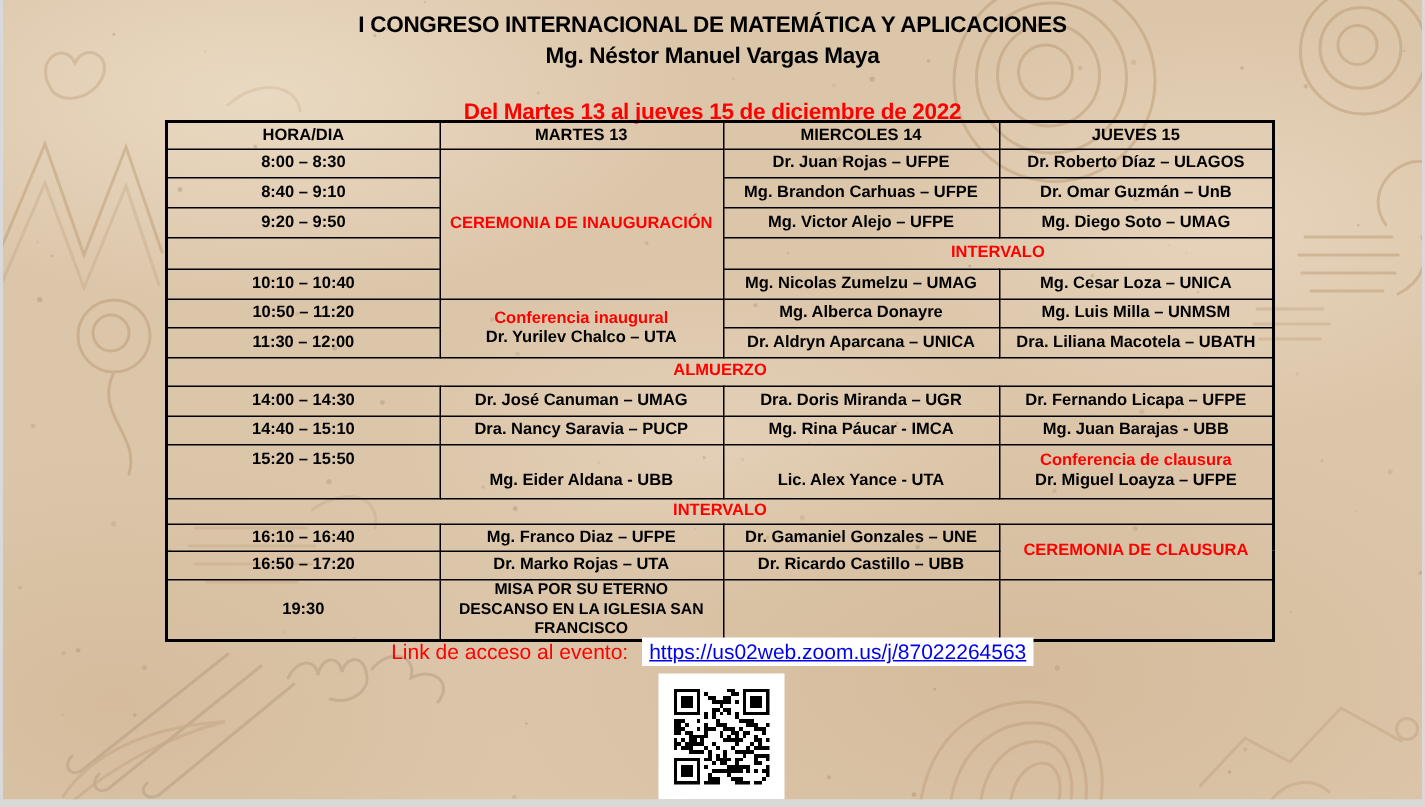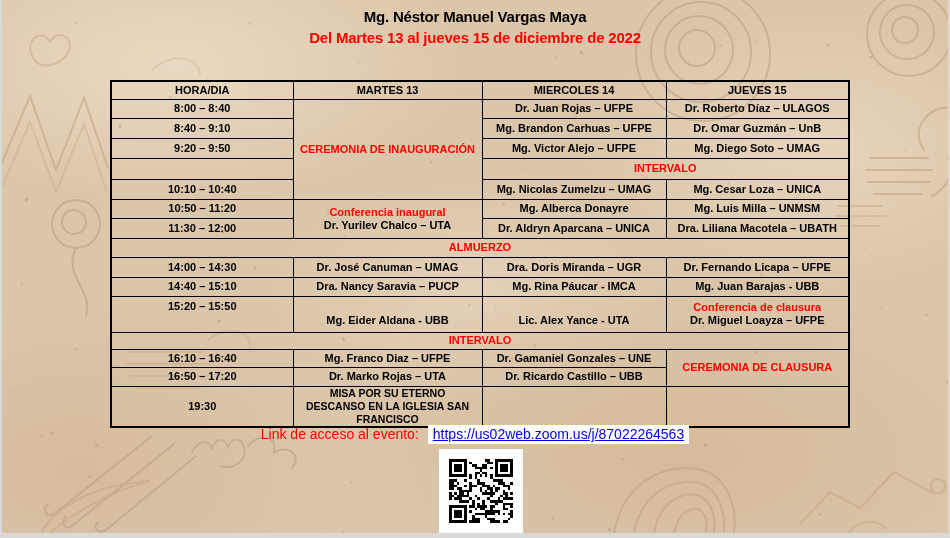--- a/index.html
+++ b/index.html
@@ -15,21 +15,21 @@
       radial-gradient(ellipse 520px 260px at 72% 85%, rgba(187,148,104,0.22), transparent 70%),
       radial-gradient(ellipse 380px 240px at 8% 88%, rgba(187,148,104,0.20), transparent 72%),
       radial-gradient(ellipse 300px 160px at 50% 55%, rgba(255,244,228,0.22), transparent 70%);
     overflow:hidden;
   }
   .bg-art { position:absolute; left:0; top:0; width:100%; height:100%; }
 
   .titles { position:absolute; left:0; right:0; top:6px; text-align:center; font-weight:bold; letter-spacing:-0.2px; }
   .t1 { font-size:15px; color:#000; line-height:21px; }
   .t2 { font-size:15px; color:#000; line-height:21px; }
-  .t3 { font-size:15px; color:#f00; line-height:22px; }
+  .t3 { font-size:15px; color:#f00; line-height:22px;margin-top:16px; }
 
   table.schedule {
     position:absolute; left:108px; top:80px; width:738px;
     border-collapse:collapse; table-layout:fixed;
     border:2px solid #000;
     font-weight:bold; font-size:11px; color:#000; text-align:center;
   }
   .schedule th, .schedule td { border:1px solid #000; padding:0 3px; vertical-align:middle; overflow:hidden; line-height:1.15; }
   .schedule th { font-size:11px; }
   .red { color:#f00; }
@@ -199,40 +199,41 @@
         <circle cx="451.4" cy="243.5" r="1.53" opacity="0.18"></circle>
         <circle cx="934.2" cy="33.9" r="0.78" opacity="0.19"></circle>
         <circle cx="40.0" cy="476.5" r="0.51" opacity="0.20"></circle>
         <circle cx="755.3" cy="132.5" r="1.71" opacity="0.11"></circle>
         <circle cx="486.9" cy="52.6" r="0.95" opacity="0.09"></circle>
         <circle cx="73.9" cy="22.9" r="0.97" opacity="0.20"></circle>
       </g>
   </svg>
 
   <div class="titles">
+    <div class="t1">I CONGRESO INTERNACIONAL DE MATEMÁTICA Y APLICACIONES</div>
     <div class="t2">Mg. Néstor Manuel Vargas Maya</div>
     <div class="t3">Del Martes 13 al jueves 15 de diciembre de 2022</div>
   </div>
 
   <table class="schedule">
     <colgroup>
         <col style="width:182px">
         <col style="width:189px">
         <col style="width:184px">
         <col style="width:183px">
       </colgroup>
     <tbody>
       <tr class="h18">
         <th>HORA/DIA</th>
         <th>MARTES 13</th>
         <th>MIERCOLES 14</th>
         <th>JUEVES 15</th>
       </tr>
       <tr class="h19">
-        <td>8:00 – 8:40</td>
+        <td>8:00 – 8:30</td>
         <td rowspan="5" class="red">CEREMONIA DE INAUGURACIÓN</td>
         <td>Dr. Juan Rojas – UFPE</td>
         <td>Dr. Roberto Díaz – ULAGOS</td>
       </tr>
       <tr class="h20">
         <td>8:40 – 9:10</td>
         <td>Mg. Brandon Carhuas – UFPE</td>
         <td>Dr. Omar Guzmán –  UnB</td>
       </tr>
       <tr class="h20">

